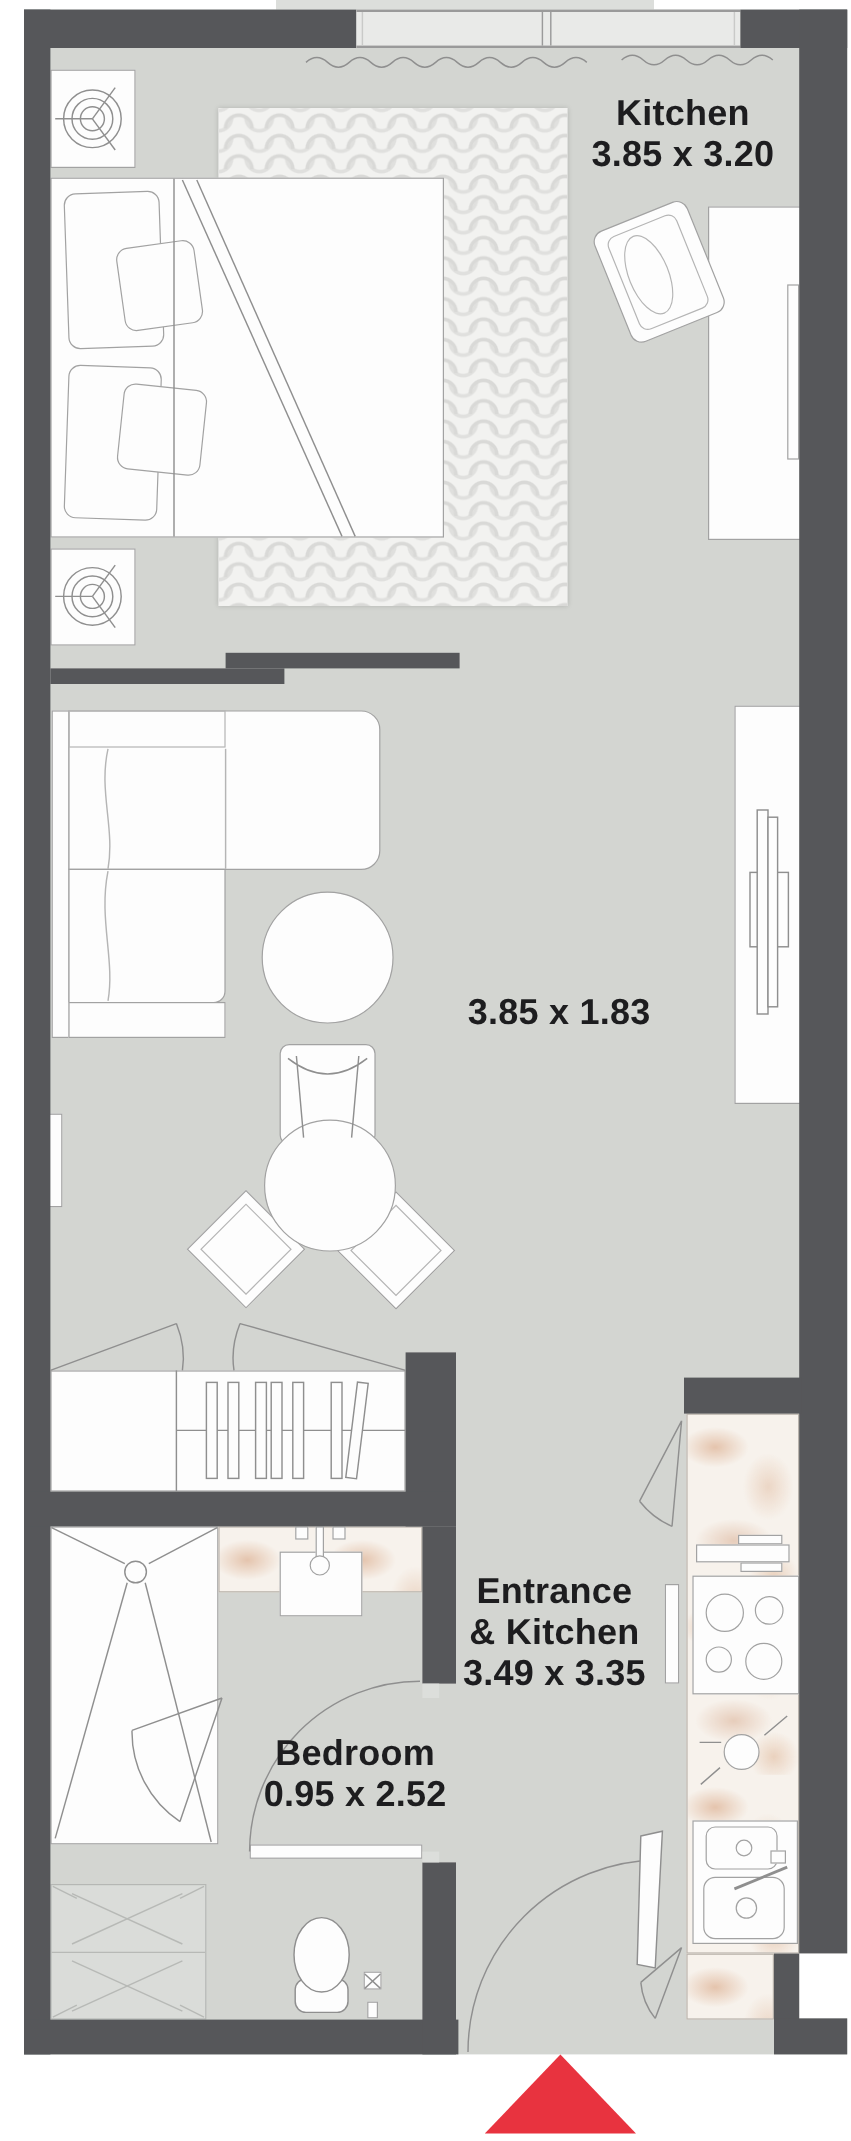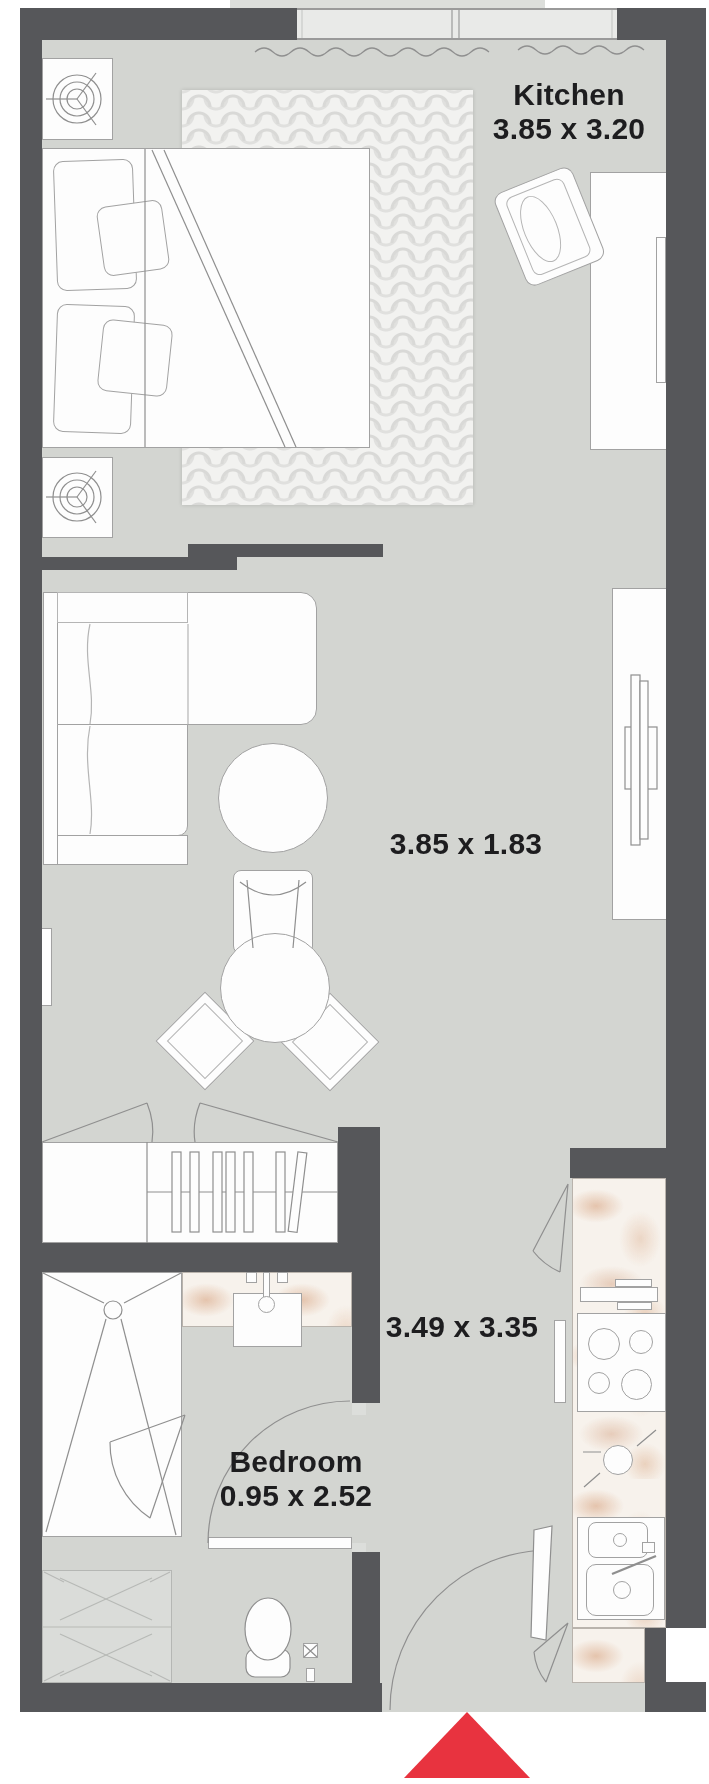--- a/index.html
+++ b/index.html
@@ -253,20 +253,22 @@
   </svg>
 
   <div class="label" style="left:569px;top:78px;">
     <div>Kitchen</div>
     <div>3.85 x 3.20</div>
   </div>
   <div class="label" style="left:466px;top:827px;">
     <div>3.85 x 1.83</div>
   </div>
   <div class="label" style="left:462px;top:1310px;">
+    <div>Entrance</div>
+    <div>&amp; Kitchen</div>
     <div>3.49 x 3.35</div>
   </div>
   <div class="label" style="left:296px;top:1445px;">
     <div>Bedroom</div>
     <div>0.95 x 2.52</div>
   </div>
 
   <div class="arrow" style="left:404px;top:1712px;"></div>
 
 </div>

